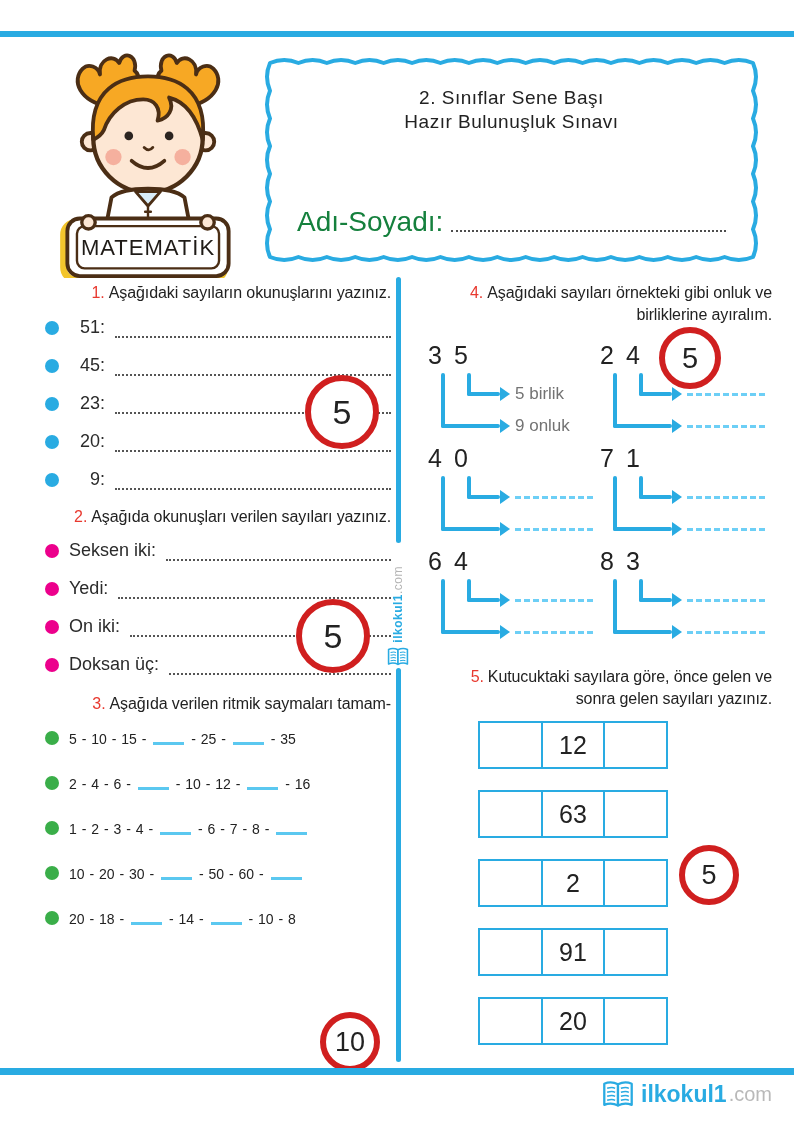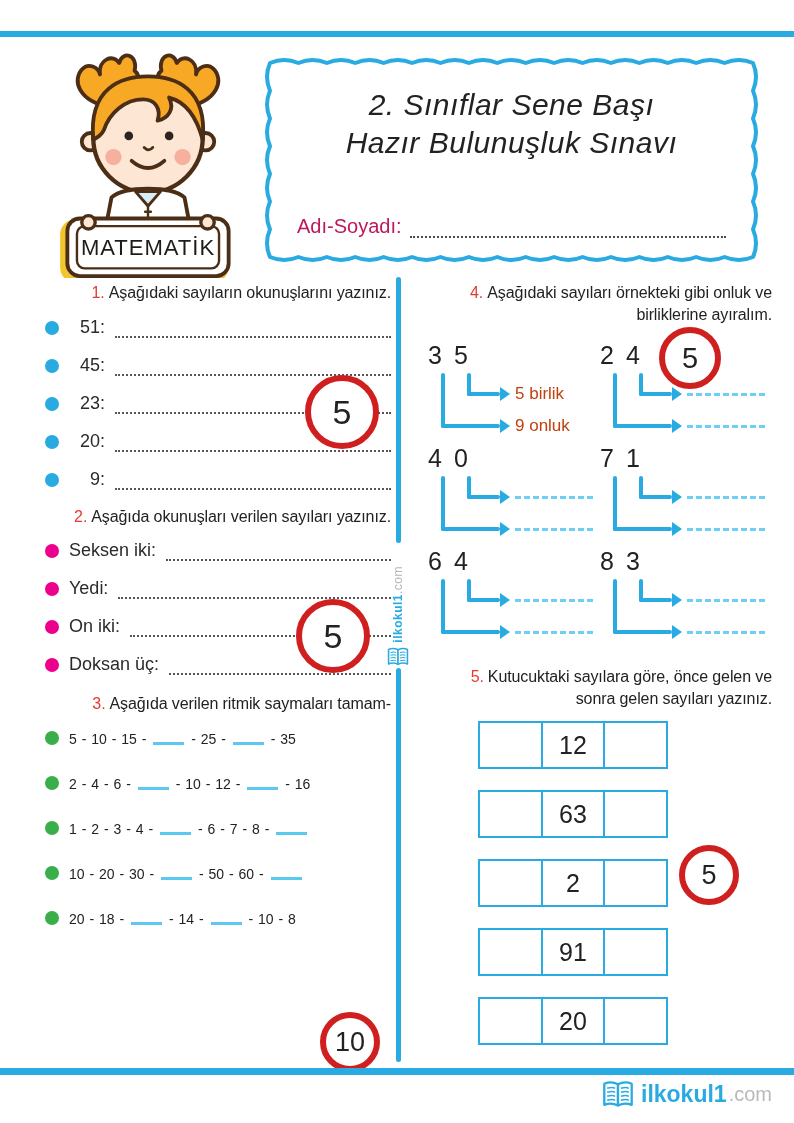--- a/index.html
+++ b/index.html
@@ -10,22 +10,22 @@
   .top-bar{top:31px;height:6px;}
   .bottom-bar{top:1068px;height:7px;}
 
   
   .mascot{position:absolute;left:52px;top:38px;width:192px;height:240px;}
 
   
   .title-box{position:absolute;left:263px;top:56px;width:497px;height:208px;}
   .title-box .wave{position:absolute;inset:0;}
   .title-content{position:absolute;inset:0;padding:30px 34px 26px;display:flex;flex-direction:column;box-sizing:border-box;}
-  .title-line{text-align:center;font-size:30px;letter-spacing:.5px;line-height:1.25;color:#222;font-style:italic;}
-  .name-row{margin-top:auto;display:flex;align-items:flex-end;font-size:20px;color:#be185d;}
+  .title-line{text-align:center;font-size:19px;letter-spacing:.5px;line-height:1.25;color:#222;}
+  .name-row{margin-top:auto;display:flex;align-items:flex-start;font-size:28px;color:#15803d;}
   .leader{flex:1;border-bottom:2.5px dotted #4d4d4d;height:.85em;margin-left:8px;}
 
   
   .col-left{position:absolute;left:45px;top:282px;width:346px;}
   .col-right{position:absolute;left:414px;top:282px;width:358px;}
   .divider{position:absolute;left:396px;width:5px;background:#29abe2;border-radius:3px;}
   .divider.a{top:277px;height:266px;}
   .divider.b{top:668px;height:394px;}
 
   .watermark{position:absolute;left:378px;top:544px;width:40px;height:122px;background:#fff;
@@ -57,21 +57,21 @@
   .digits .ones{margin-left:12px;}
   .aline{position:absolute;background:#29abe2;border-radius:2px;}
   .v-tens{left:13px;top:32px;width:4px;height:55px;}
   .v-ones{left:39px;top:32px;width:4px;height:23px;}
   .h-ones{left:39px;top:51px;width:33px;height:4px;}
   .h-tens{left:13px;top:83px;width:59px;height:4px;}
   .ahead{position:absolute;width:0;height:0;border-top:7px solid transparent;border-bottom:7px solid transparent;border-left:10px solid #29abe2;}
   .ah-ones{left:72px;top:46px;} .ah-tens{left:72px;top:78px;}
   .ans{position:absolute;left:87px;}
   .ones-ans{top:43px;} .tens-ans{top:75px;}
-  .ans.example{font-size:17px;color:#c2410c;white-space:nowrap;}
+  .ans.example{font-size:17px;color:#737373;white-space:nowrap;}
   .ans.dashline{width:78px;border-top:3.5px dashed #6dcff6;margin-top:9px;}
 
   
   .q5-head{margin-top:16px;}
   .box-col{margin-top:8px;margin-left:64px;display:flex;flex-direction:column;gap:21px;}
   .box-row{display:flex;}
   .nbox{width:61px;height:44px;border:2.5px solid #29abe2;background:#fff;display:flex;align-items:center;justify-content:center;}
   .nbox + .nbox{margin-left:-2.5px;}
   .mid-num{font-size:25px;color:#222;}
 

